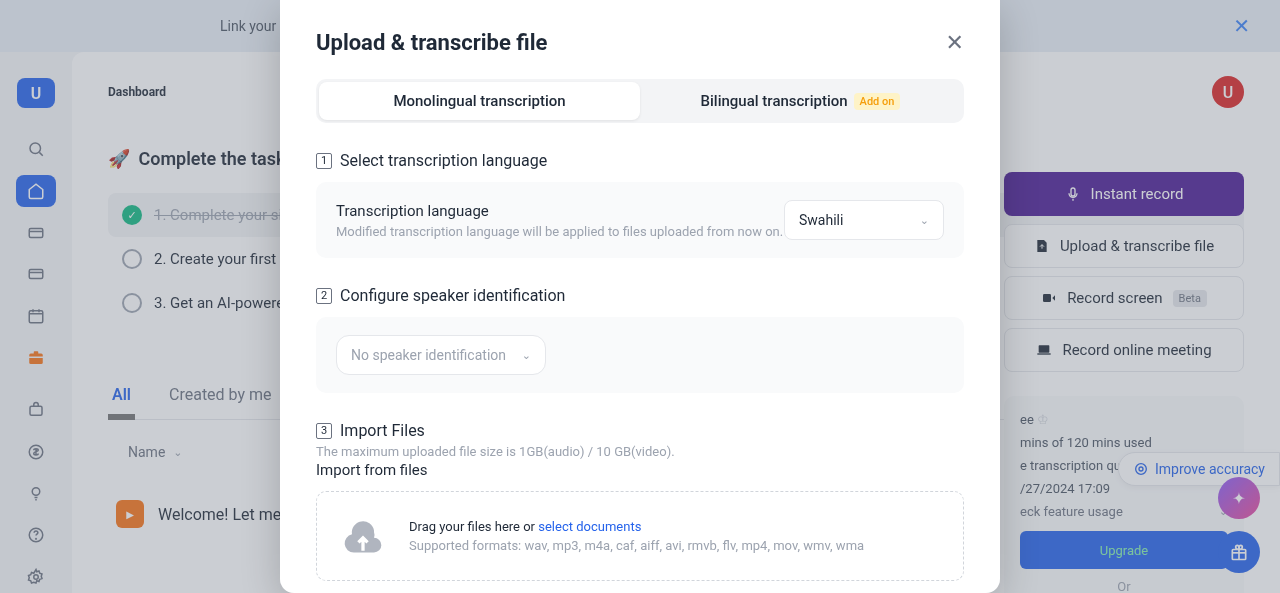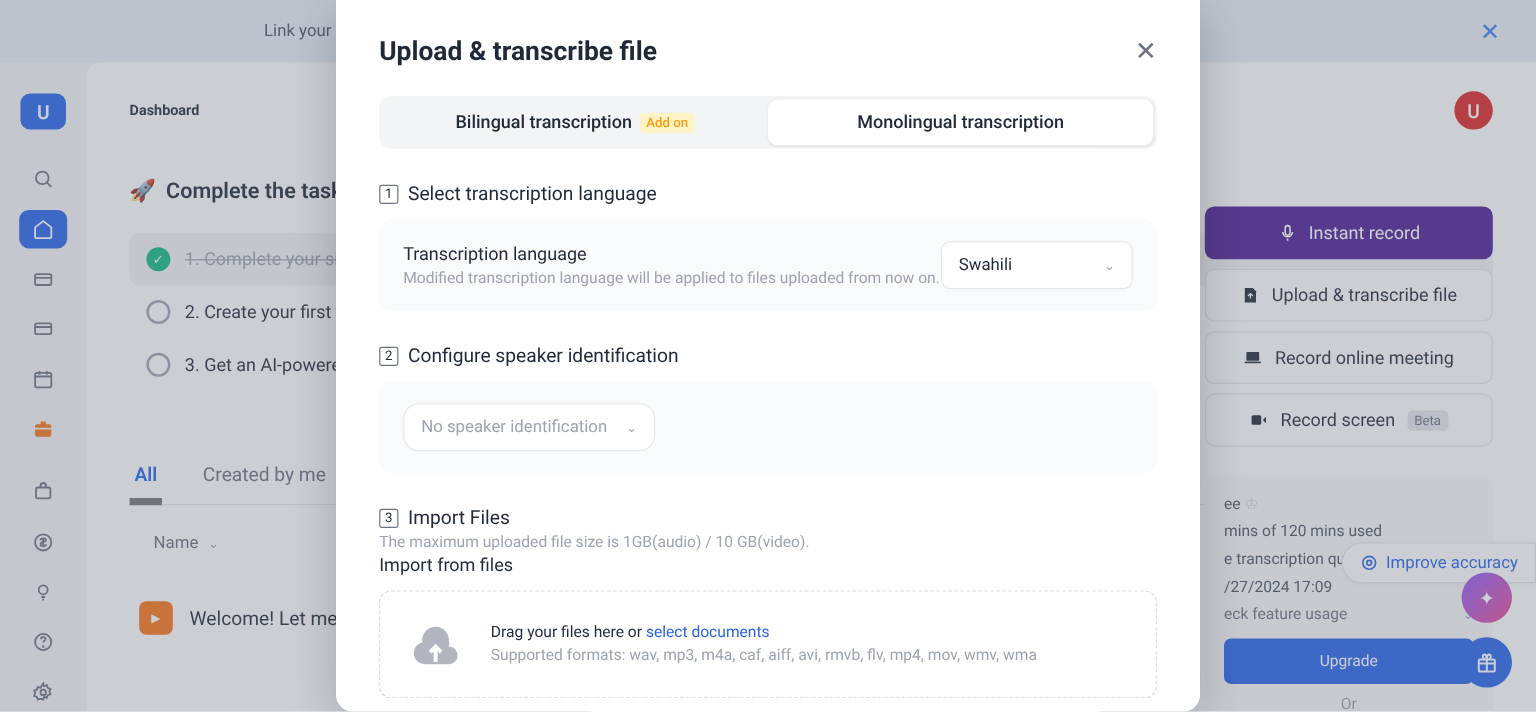--- a/index.html
+++ b/index.html
@@ -47,21 +47,21 @@
     .file-icon { width: 28px; height: 28px; background: #f97316; border-radius: 6px; display: flex; align-items: center; justify-content: center; color: #fff; font-size: 10px; }
     
     
     .right-panel { position: absolute; right: 36px; top: 120px; width: 240px; }
     .rp-btn { height: 44px; border-radius: 8px; display: flex; align-items: center; justify-content: center; gap: 10px; font-size: 15px; margin-bottom: 8px; cursor: pointer; border: 1px solid #e5e7eb; background: #fff; }
     .rp-btn.primary { background: #4c1d95; color: #fff; border: none; }
     .beta-badge { background: #e5e7eb; color: #6b7280; font-size: 11px; padding: 2px 6px; border-radius: 4px; }
     .rp-card { margin-top: 24px; background: #f9fafb; border-radius: 10px; padding: 16px; font-size: 13px; }
     .rp-card-line { margin-bottom: 8px; color: #4b5563; }
     .rp-usage { display: flex; align-items: center; justify-content: space-between; color: #6b7280; margin-top: 8px; cursor: pointer; }
-    .upgrade-btn { margin-top: 12px; height: 38px; background: #2563eb; color: #ffffff; border-radius: 6px; display: flex; align-items: center; justify-content: center; cursor: pointer; }
+    .upgrade-btn { margin-top: 12px; height: 38px; background: #2563eb; color: #86efac; border-radius: 6px; display: flex; align-items: center; justify-content: center; cursor: pointer; }
     .or-text { text-align: center; color: #9ca3af; margin-top: 10px; font-size: 13px; }
     
     .improve-pill { position: absolute; right: 0; top: 400px; background: #fff; border: 1px solid #e5e7eb; border-radius: 20px 0 0 20px; padding: 8px 14px; display: flex; align-items: center; gap: 6px; color: #2563eb; font-size: 14px; cursor: pointer; box-shadow: 0 2px 6px rgba(0,0,0,0.05); }
     
     .fab1 { position: absolute; right: 20px; bottom: 74px; width: 42px; height: 42px; border-radius: 50%; background: linear-gradient(135deg, #8b5cf6, #ec4899); cursor: pointer; display: flex; align-items: center; justify-content: center; color: #fff; }
     .fab2 { position: absolute; right: 20px; bottom: 20px; width: 42px; height: 42px; border-radius: 50%; background: #2563eb; cursor: pointer; display: flex; align-items: center; justify-content: center; color: #fff; }
     
     
     .overlay { position: absolute; inset: 0; background: rgba(107,114,128,0.35); display: flex; justify-content: center; }
     .modal { width: 720px; background: #fff; border-radius: 0 0 14px 14px; padding: 30px 36px 18px 36px; max-height: 100%; overflow-y: auto; box-shadow: 0 10px 40px rgba(0,0,0,0.2); }
@@ -233,32 +233,32 @@
       </div>
       <div class="rp-btn">
         <svg width="16" height="16" viewBox="0 0 24 24" fill="currentColor">
             <path d="M5 3h10l4 4v14H5V3z"></path>
             <path d="M12 10v6M9 13l3-3 3 3" stroke="#fff" stroke-width="1.5" fill="none"></path>
           </svg>
         <span>Upload &amp; transcribe file</span>
       </div>
       <div class="rp-btn">
         <svg width="16" height="16" viewBox="0 0 24 24" fill="currentColor">
-            <rect x="4" y="5" width="16" height="11" rx="1"></rect>
-            <rect x="2" y="17" width="20" height="2"></rect>
-          </svg>
-        <span>Record online meeting</span>
-      </div>
-      <div class="rp-btn">
-        <svg width="16" height="16" viewBox="0 0 24 24" fill="currentColor">
             <rect x="3" y="6" width="12" height="12" rx="2"></rect>
             <path d="M21 8l-4 4 4 4V8z"></path>
           </svg>
         <span>Record screen</span>
         <span class="beta-badge">Beta</span>
+      </div>
+      <div class="rp-btn">
+        <svg width="16" height="16" viewBox="0 0 24 24" fill="currentColor">
+            <rect x="4" y="5" width="16" height="11" rx="1"></rect>
+            <rect x="2" y="17" width="20" height="2"></rect>
+          </svg>
+        <span>Record online meeting</span>
       </div>
 
       <div class="rp-card">
         <div class="rp-card-line"><span>ee</span> <span style="color:#d1d5db">♔</span></div>
         <div class="rp-card-line">mins of 120 mins used</div>
         <div class="rp-card-line">e transcription quota will be reset at</div>
         <div class="rp-card-line">/27/2024 17:09</div>
         <div class="rp-usage">
           <span>eck feature usage</span>
           <span class="chev">⌄</span>
@@ -289,25 +289,25 @@
 </div>
 
 <div class="overlay">
   <div class="modal">
     <div class="modal-head">
       <div class="modal-title">Upload &amp; transcribe file</div>
       <div class="modal-close">✕</div>
     </div>
 
     <div class="seg-tabs">
+      <div class="seg-tab active">Monolingual transcription</div>
       <div class="seg-tab">
         <span>Bilingual transcription</span>
         <span class="addon-badge">Add on</span>
       </div>
-      <div class="seg-tab active">Monolingual transcription</div>
     </div>
 
     <div class="step-label">
       <span class="step-box">1</span>
       <span>Select transcription language</span>
     </div>
     <div class="card">
       <div class="card-left">
         <div>Transcription language</div>
         <div class="card-sub">Modified transcription language will be applied to files uploaded from now on.</div>

